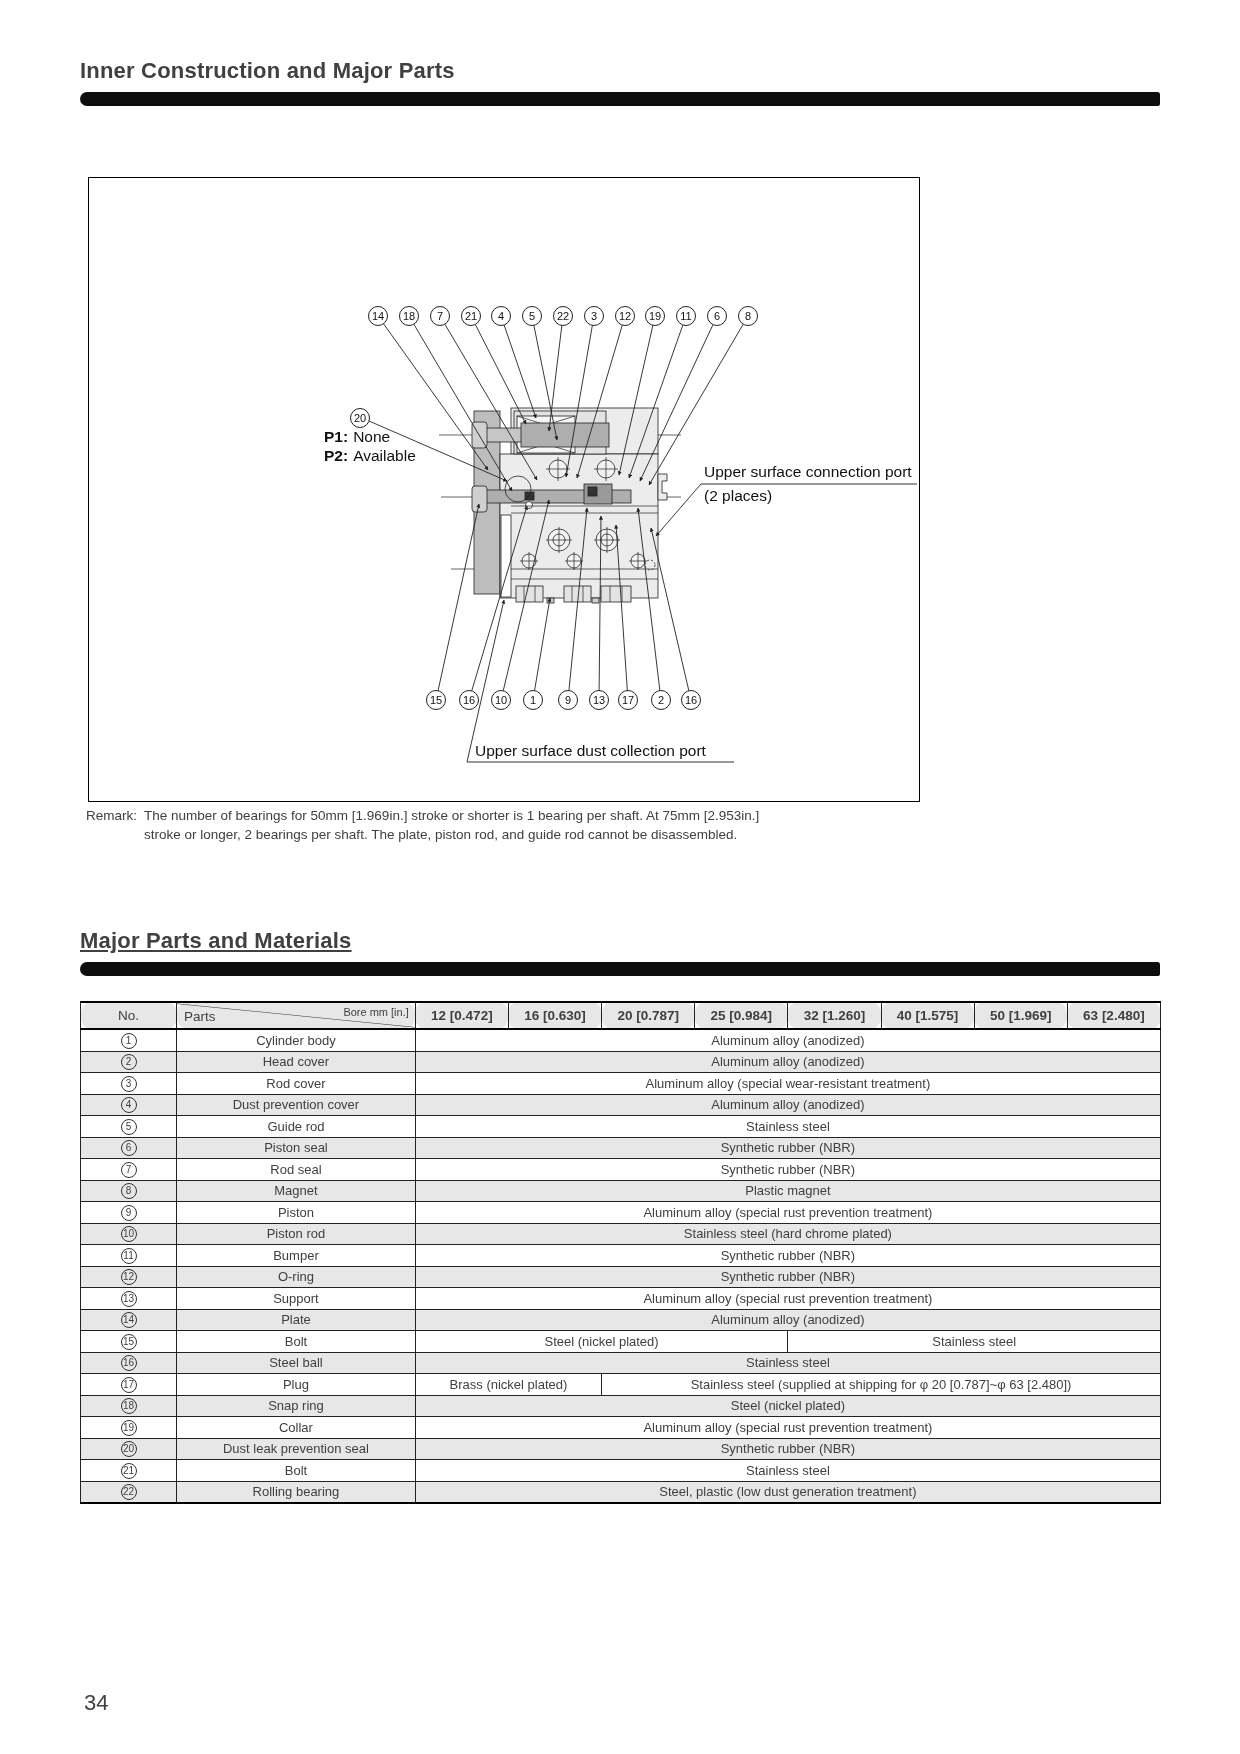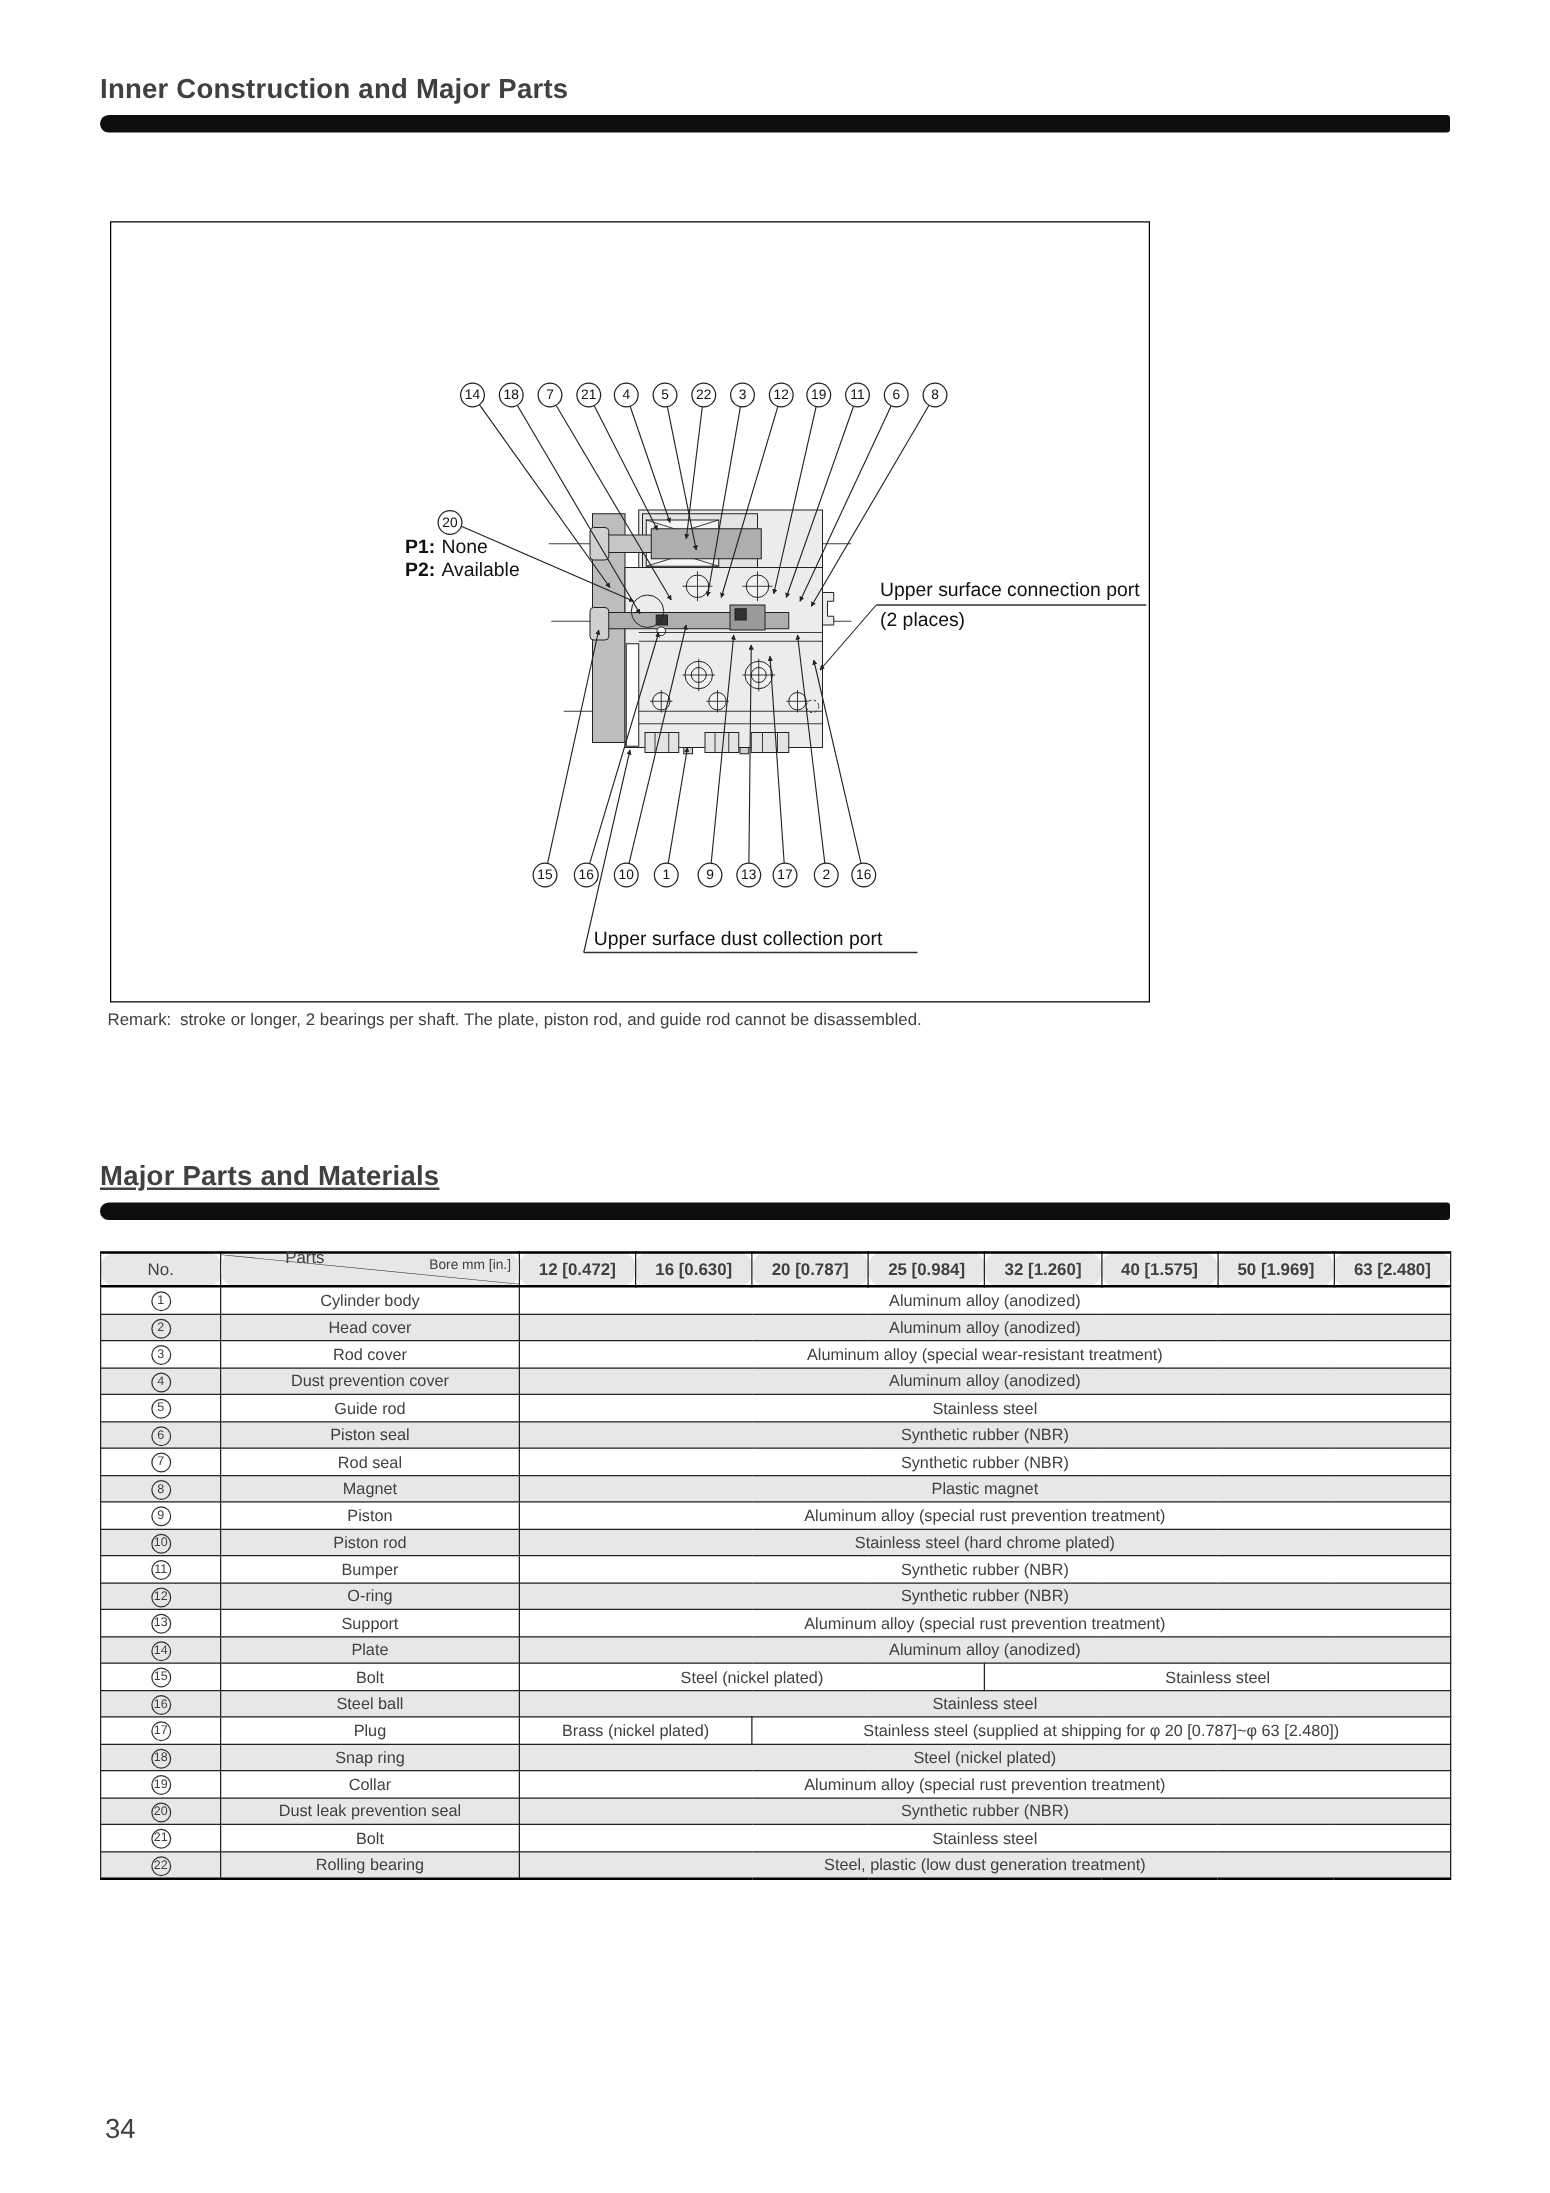--- a/index.html
+++ b/index.html
@@ -31,21 +31,21 @@
   #remark .lbl{position:absolute;left:0;top:0;}
   #remark .txt{margin-left:58px;}
 
   #ptable{position:absolute;left:80px;top:1001px;width:1081px;border-collapse:collapse;table-layout:fixed;
           border-top:2px solid #000;border-bottom:2.5px solid #000;border-left:1.5px solid #000;border-right:1.5px solid #000;}
   #ptable th,#ptable td{border:1px solid #222;padding:0;}
   #ptable thead th{height:25px;background:#e7e7e7;font-size:13.5px;font-weight:normal;border-radius:11px;}
   #ptable thead tr{border-bottom:2.5px solid #000;}
   .th-bore{font-weight:bold !important;text-align:center;}
   .th-parts{position:relative;}
-  .parts-lbl{position:absolute;left:7px;bottom:15px;font-size:13.5px;margin-left:44px;}
+  .parts-lbl{position:absolute;left:7px;bottom:4px;font-size:13.5px;}
   .bore-lbl{position:absolute;right:6px;top:3px;font-size:11px;}
   .diag-svg{position:absolute;left:0;top:0;width:100%;height:100%;}
   #ptable tbody td{height:20.5px;font-size:13px;text-align:center;background:transparent;}
   #ptable tbody tr.alt{background:#e7e7e7;}
   .circ{display:inline-block;width:14px;height:14px;border:1px solid #333;border-radius:50%;
         font-size:10px;line-height:13.5px;text-align:center;}
   #pagenum{position:absolute;left:84px;top:1690px;font-size:22px;}
 </style>
 </head>
 <body>
@@ -273,20 +273,21 @@
             <line x1="599.8481218007273" y1="512.7469237431276" x2="562" y2="350" class="leader" marker-end="url(#arr)"></line>
             <circle cx="602" cy="522" r="9.5" class="cc"></circle>
             <text x="602" y="525.6" class="cnum">16</text>
           </g>
         </g>
     </svg>
   </div>
 
   <div id="remark">
     <span class="lbl">Remark:</span>
+    <div class="txt">The number of bearings for 50mm [1.969in.] stroke or shorter is 1 bearing per shaft. At 75mm [2.953in.]</div>
     <div class="txt">stroke or longer, 2 bearings per shaft. The plate, piston rod, and guide rod cannot be disassembled.</div>
   </div>
 
   <div id="h2" class="h1">Major Parts and Materials</div>
   <div id="bar2" class="bar"></div>
 
   <table id="ptable">
     <colgroup>
       <col style="width:8.9%">
         <col style="width:22.1%">

